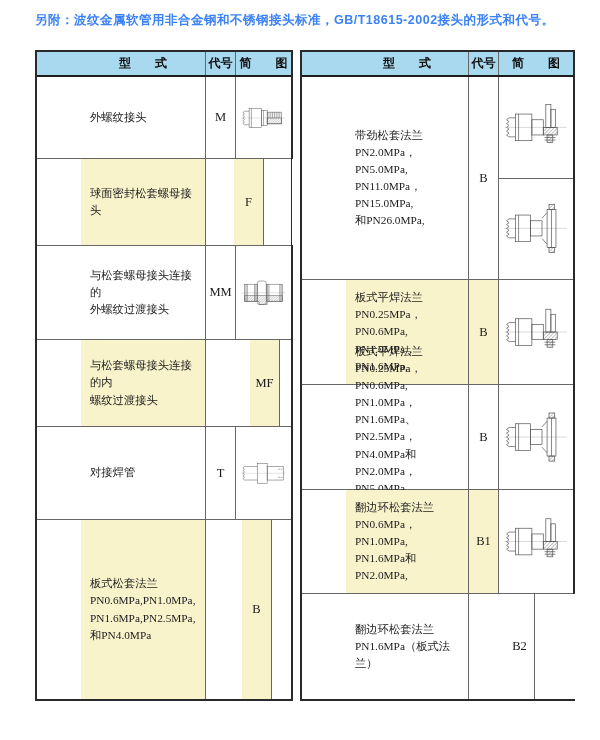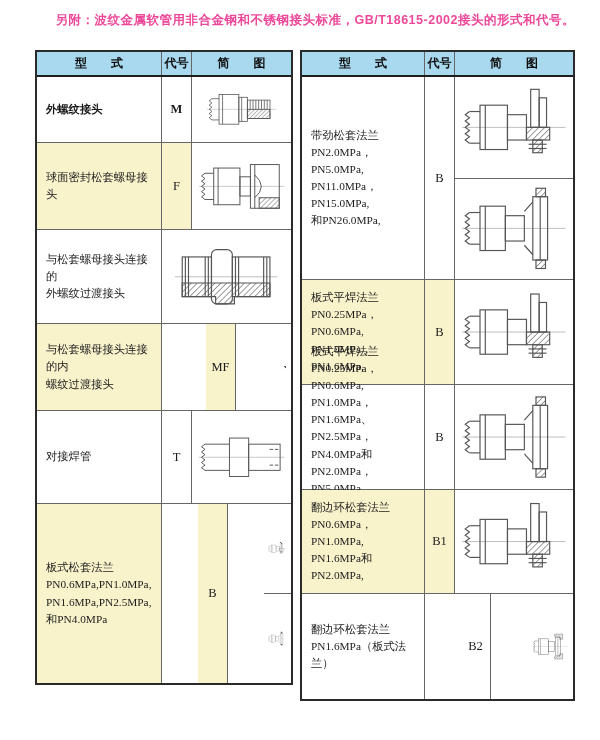--- a/index.html
+++ b/index.html
@@ -6,25 +6,25 @@
     --header-bg:#a9d9ef;
     --highlight-bg:#f9f3cc;
     --border-strong:#2a2a2a;
     --border-thin:#666;
     --ink:#1b1b1b;
     --line:#555;
   }
   *{margin:0;padding:0;box-sizing:border-box;}
   body{background:#fff;font-family:"Liberation Sans","DejaVu Sans",sans-serif;}
   .page{position:relative;width:600px;height:740px;background:#ffffff;overflow:hidden;}
-  .title{position:absolute;left:35px;top:12px;width:540px;font-size:12.5px;font-weight:bold;color:#ec4899;letter-spacing:0.5px;text-align:right;}
+  .title{position:absolute;left:35px;top:12px;width:540px;font-size:12.5px;font-weight:bold;color:#3b82f6;letter-spacing:0.5px;}
   .tbl{position:absolute;top:50px;border:2px solid var(--border-strong);background:#fff;}
   .tbl-left{left:35px;width:258px;}
   .tbl-right{left:300px;width:275px;}
-  .row{display:flex;width:100%;border-bottom:1px solid var(--border-thin);}
+  .row{display:flex;width:100%;border-bottom:1px solid var(--border-thin);padding-left:44px;}
   .row:last-child{border-bottom:none;gap:36px;}
   .row.header{background:var(--header-bg);border-bottom:2px solid #1d1d1d;height:25px;font-weight:bold;}
   .row.highlight .cell{background:var(--highlight-bg);}
   .cell{border-right:1px solid var(--border-thin);display:flex;flex-direction:column;justify-content:center;color:var(--ink);}
   .cell:last-child{border-right:none;}
   .c-type{flex:0 0 125px;padding:4px 4px 4px 9px;align-items:flex-start;}
   .tbl-right .c-type{flex:0 0 123px;}
   .c-code{flex:0 0 30px;align-items:center;font-family:"Liberation Serif","DejaVu Serif",serif;font-size:12.5px;}
   .c-diag{flex:1 1 auto;padding:0;background:#fff;}
   .row.highlight .c-diag{background:#fff;}
@@ -39,21 +39,21 @@
 
 <div class="page">
   <div class="title">另附：波纹金属软管用非合金钢和不锈钢接头标准，GB/T18615-2002接头的形式和代号。</div>
   <div id="tables-root">
       <div class="tbl tbl-left">
         <div class="row header">
           <div class="cell c-type">型　　式</div>
           <div class="cell c-code">代号</div>
           <div class="cell c-diag">简　　图</div>
         </div>
-        <div class="row" style="height: 66px; font-weight: bold;">
+        <div class="row" style="height: 82px;">
           <div class="cell c-type">
             <div class="type-line">外螺纹接头</div>
           </div>
           <div class="cell c-code">M</div>
           <div class="cell c-diag">
             <div class="diag-sub">
               <svg viewBox="0 0 100 80" preserveAspectRatio="xMidYMid meet">
                 <defs>
                   <pattern id="hatch0" width="4" height="4" patternUnits="userSpaceOnUse" patternTransform="rotate(45)">
                     <line x1="0" y1="0" x2="0" y2="4" stroke="#555" stroke-width="1.1"></line>
@@ -75,21 +75,21 @@
                   <line x1="74" y1="27" x2="74" y2="40"></line>
                   <line x1="78" y1="27" x2="78" y2="40"></line>
                   <line x1="82" y1="27" x2="82" y2="40"></line>
                   <line x1="86" y1="27" x2="86" y2="40"></line>
                   <rect x="58" y="40" width="32" height="13" fill="url(#hatch0)"></rect>
                 </g>
               </svg>
             </div>
           </div>
         </div>
-        <div class="row highlight" style="height: 87px;">
+        <div class="row highlight" style="height: 87px; gap: 28px;">
           <div class="cell c-type">
             <div class="type-line">球面密封松套螺母接头</div>
           </div>
           <div class="cell c-code">F</div>
           <div class="cell c-diag">
             <div class="diag-sub">
               <svg viewBox="0 0 100 80" preserveAspectRatio="xMidYMid meet">
                 <defs>
                   <pattern id="hatch1" width="4" height="4" patternUnits="userSpaceOnUse" patternTransform="rotate(45)">
                     <line x1="0" y1="0" x2="0" y2="4" stroke="#555" stroke-width="1.1"></line>
@@ -110,20 +110,21 @@
                 </g>
               </svg>
             </div>
           </div>
         </div>
         <div class="row" style="height: 94px;">
           <div class="cell c-type">
             <div class="type-line">与松套螺母接头连接的</div>
             <div class="type-line">外螺纹过渡接头</div>
           </div>
+          <div class="cell c-code">MM</div>
           <div class="cell c-diag">
             <div class="diag-sub">
               <svg viewBox="0 0 100 80" preserveAspectRatio="xMidYMid meet">
                 <defs>
                   <pattern id="hatch2" width="4" height="4" patternUnits="userSpaceOnUse" patternTransform="rotate(45)">
                     <line x1="0" y1="0" x2="0" y2="4" stroke="#555" stroke-width="1.1"></line>
                   </pattern>
                 </defs>
                 <g fill="none" stroke="var(--line)" stroke-width="1.1">
                   <line x1="1" y1="40" x2="99" y2="40" stroke="#999" stroke-width="0.6"></line>

